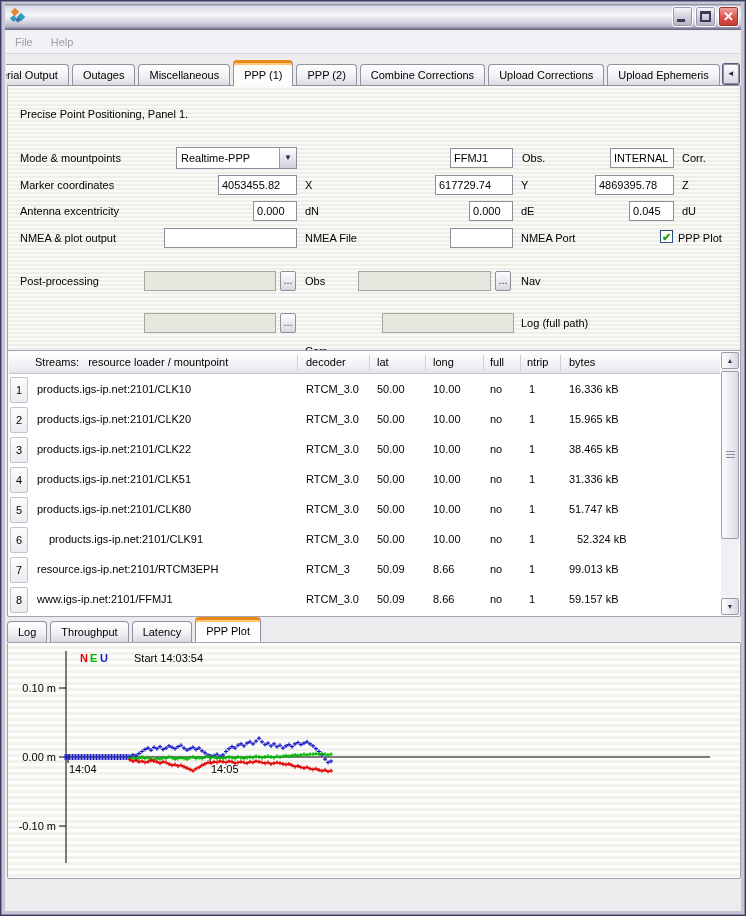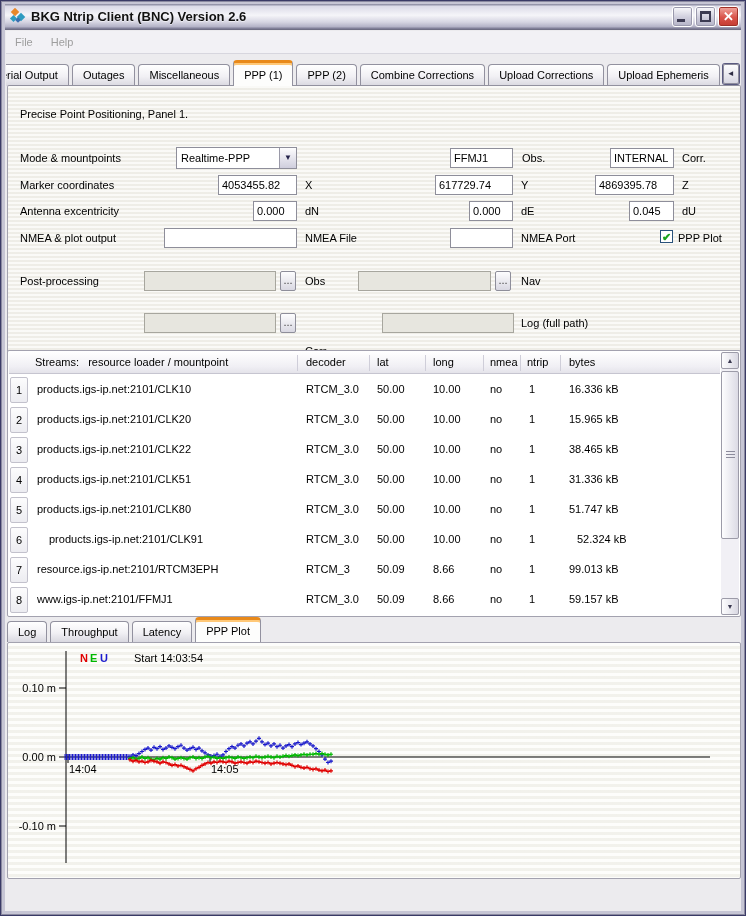--- a/index.html
+++ b/index.html
@@ -96,21 +96,20 @@
 
 <div class="window">
 
   <div class="titlebar">
     <svg class="app-icon" viewBox="0 0 17 17">
       <rect x="3" y="1" width="6" height="6" fill="#e8882a" transform="rotate(45 6 4)"></rect>
       <rect x="9" y="6" width="6" height="6" fill="#2e9bc0" transform="rotate(45 12 9)"></rect>
       <rect x="2" y="8" width="5" height="5" fill="#2e9bc0" transform="rotate(45 4.5 10.5)"></rect>
       <rect x="7" y="10" width="4" height="4" fill="#3a6fb0" transform="rotate(45 9 12)"></rect>
     </svg>
-    <span class="title-text">BKG Ntrip Client (BNC) Version 2.6</span>
     <div class="tb-buttons">
       <div class="tb-btn">
           <div class="glyph-min"></div>
         </div>
       <div class="tb-btn">
           <div class="glyph-max"></div>
         </div>
       <div class="tb-btn close">
           <div class="glyph-x">✕</div>
         </div>
@@ -192,21 +191,21 @@
   <div class="panel streams-panel">
     <div class="thead">
       <span style="left:26px;">Streams:   resource loader / mountpoint</span>
       <div class="vsep" style="left:288px;"></div>
       <span style="left:297px;">decoder</span>
       <div class="vsep" style="left:360px;"></div>
       <span style="left:368px;">lat</span>
       <div class="vsep" style="left:416px;"></div>
       <span style="left:424px;">long</span>
       <div class="vsep" style="left:474px;"></div>
-      <span style="left:481px;">nmea</span>
+      <span style="left:481px;">full</span>
       <div class="vsep" style="left:511px;"></div>
       <span style="left:518px;">ntrip</span>
       <div class="vsep" style="left:551px;"></div>
       <span style="left:560px;">bytes</span>
     </div>
     <div class="srows" id="stream-rows">
         <div class="srow">
           <div class="rownum">1</div>
           <span style="left: 28px;">products.igs-ip.net:2101/CLK10</span>
           <span style="left: 297px;">RTCM_3.0</span>

